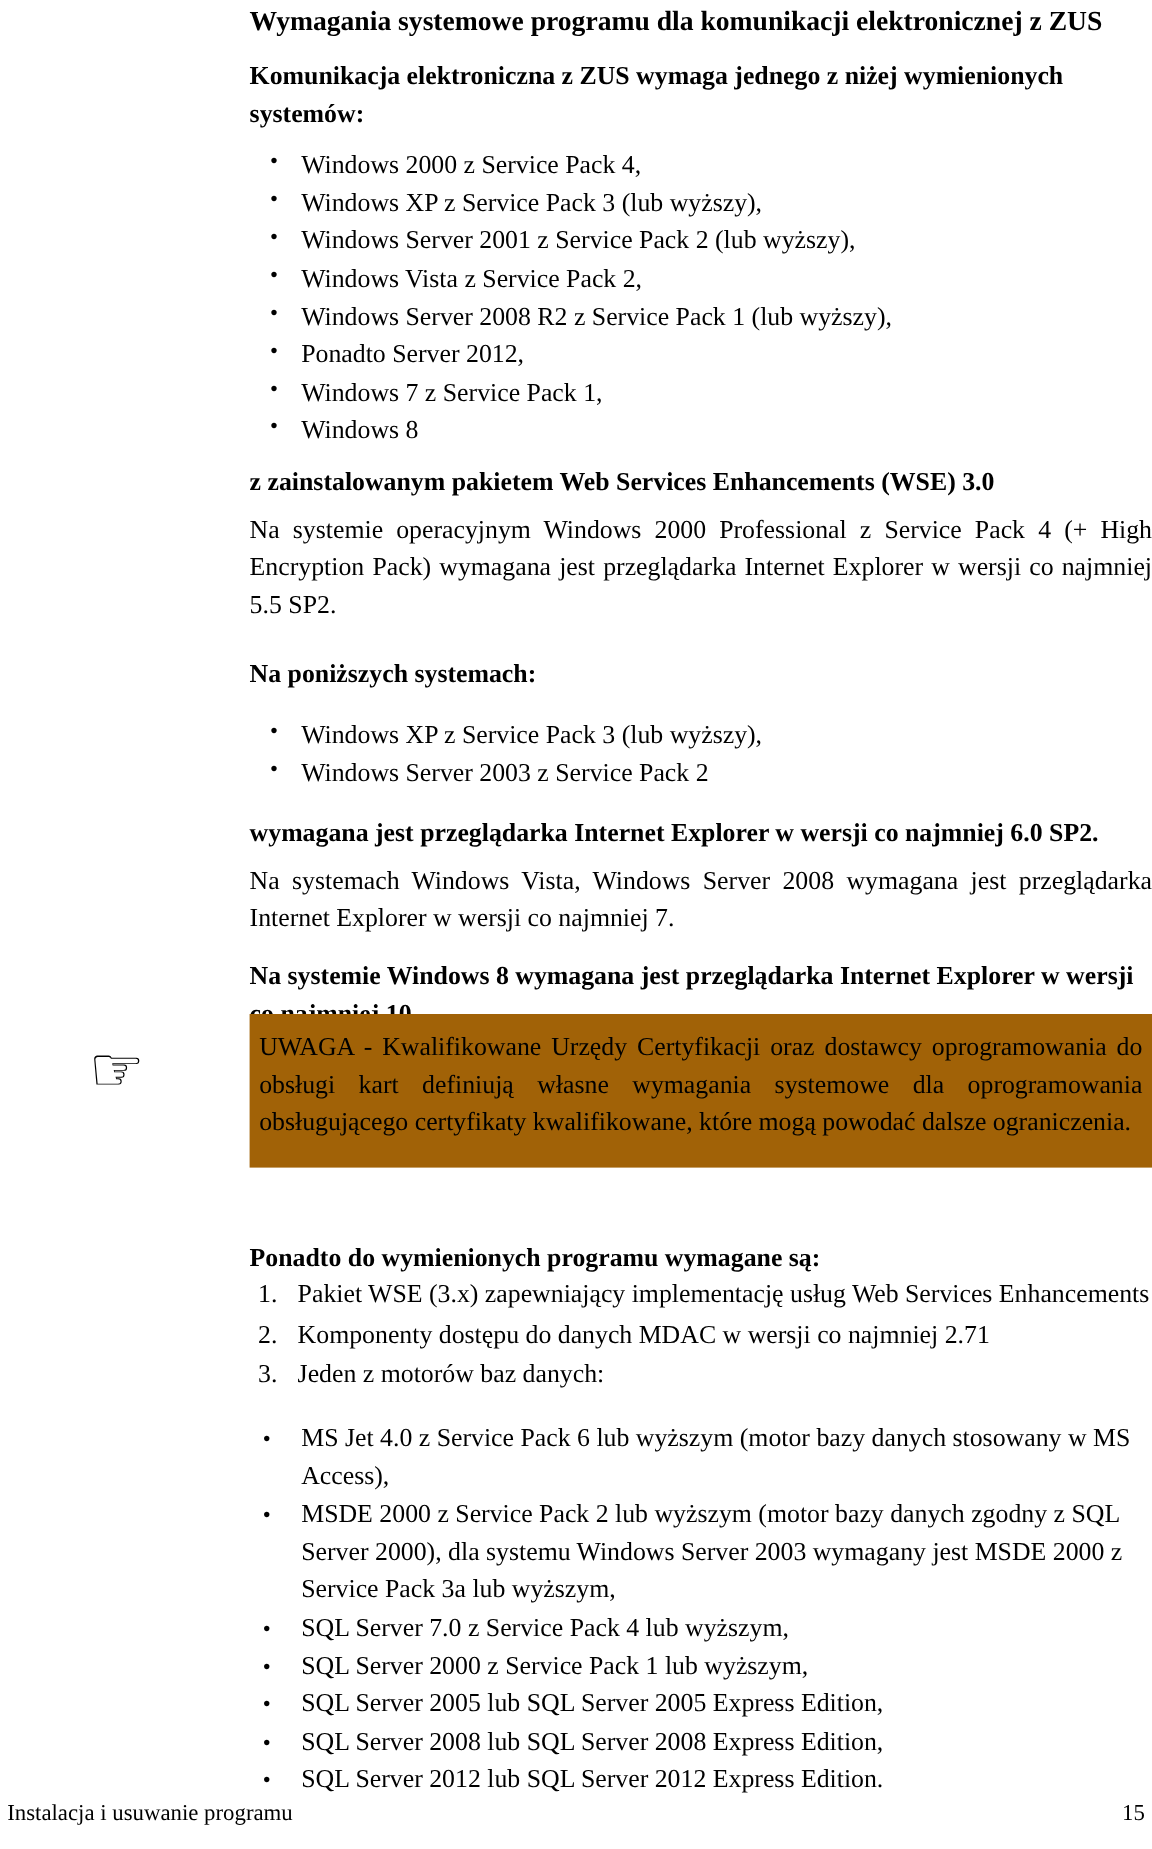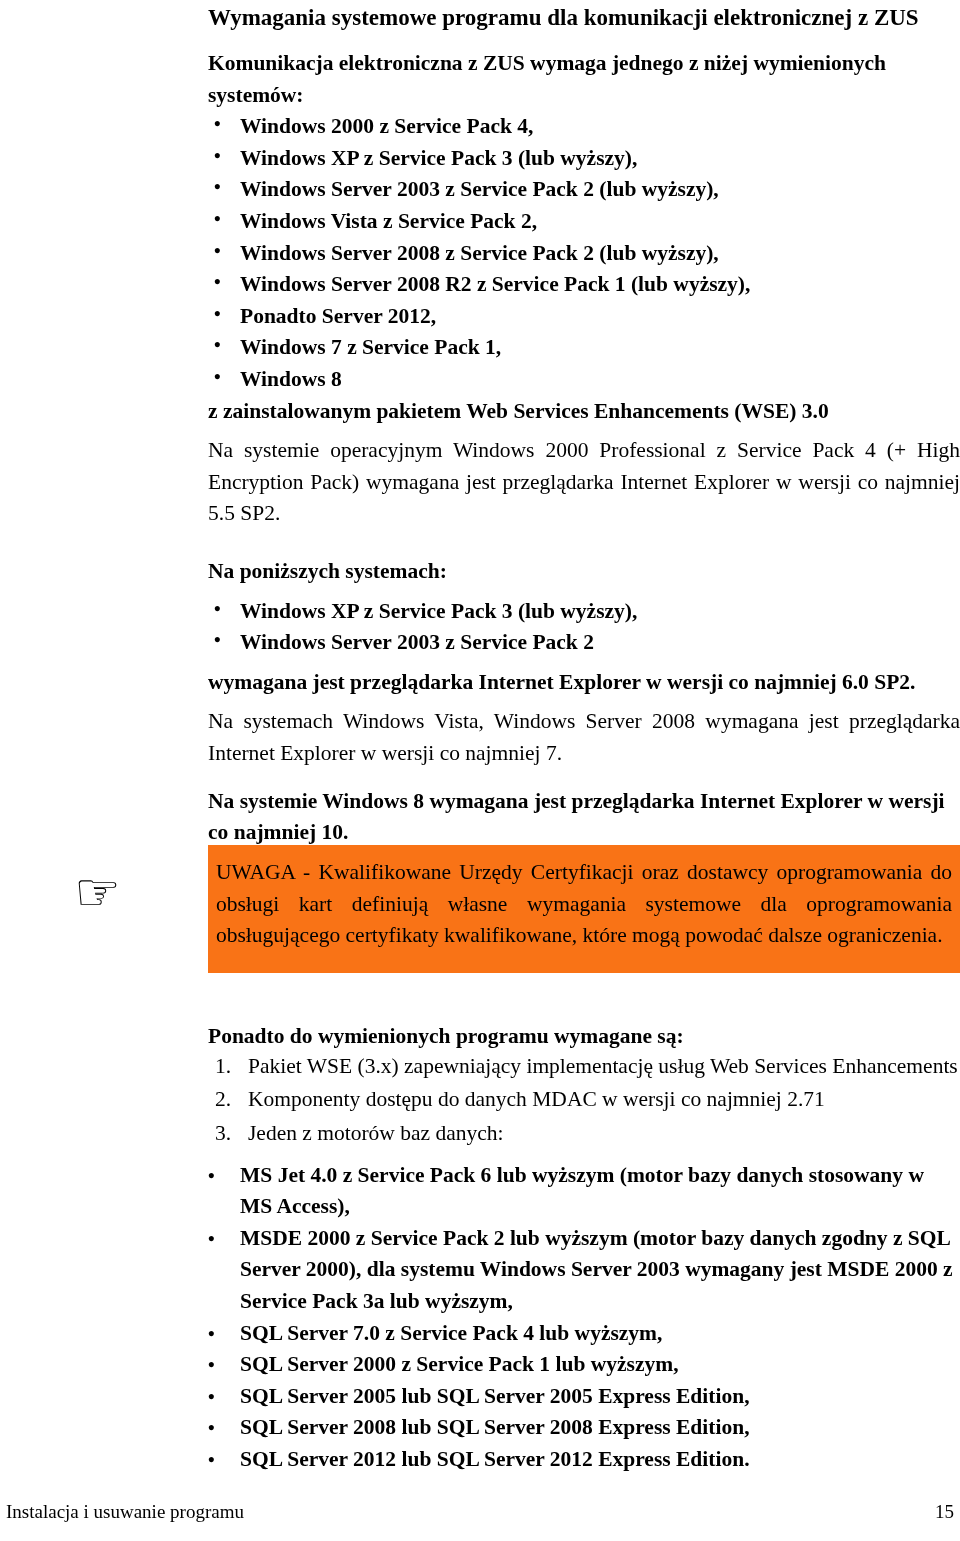--- a/index.html
+++ b/index.html
@@ -50,23 +50,22 @@
   }
   p.para.nojust { text-align: left; font-weight: bold; }
 
   .gap-sm { height: 8px; }
   .gap-md { height: 16px; }
   .gap-lg { height: 26px; }
 
   
   ul.blist {
     list-style: none;
-    margin: 0;
+    margin: 11px;
     padding: 0;
-    font-weight: bold;
   }
   ul.blist > li {
     position: relative;
     font-size: 21.5px;
     line-height: 1.47;
     padding-left: 32px;
     text-align: left;
   }
   ul.blist > li::before {
     content: "\2022";
@@ -120,21 +119,21 @@
     font-weight: bold;
     line-height: 1.4;
     margin: 0;
   }
   .note-box {
     position: absolute;
     left: 208px;
     top: 845px;
     width: 752px;
     height: 128px;
-    background: #f97316;
+    background: #a16207;
     box-sizing: border-box;
     padding: 12px 0 0 8px;
   }
   .note-box p {
     margin: 0;
     font-size: 21.5px;
     line-height: 1.47;
     text-align: justify;
     width: 736px;
   }
@@ -176,23 +175,22 @@
 
     <h1 class="doc-title">Wymagania systemowe programu dla komunikacji elektronicznej z ZUS</h1>
 
     <div class="gap-md"></div>
 
     <p class="para nojust">Komunikacja elektroniczna z ZUS wymaga jednego z niżej wymienionych systemów:</p>
 
     <ul class="blist">
       <li>Windows 2000 z Service Pack 4,</li>
       <li>Windows XP z Service Pack 3 (lub wyższy),</li>
-      <li>Windows Server 2003 z Service Pack 2 (lub wyższy),</li>
+      <li>Windows Server 2001 z Service Pack 2 (lub wyższy),</li>
       <li>Windows Vista z Service Pack 2,</li>
-      <li>Windows Server 2008 z Service Pack 2 (lub wyższy),</li>
       <li>Windows Server 2008 R2 z Service Pack 1 (lub wyższy),</li>
       <li>Ponadto Server 2012,</li>
       <li>Windows 7 z Service Pack 1,</li>
       <li>Windows 8</li>
     </ul>
 
     <p class="para nojust">z zainstalowanym pakietem Web Services Enhancements (WSE) 3.0</p>
 
     <div class="gap-sm"></div>
 

